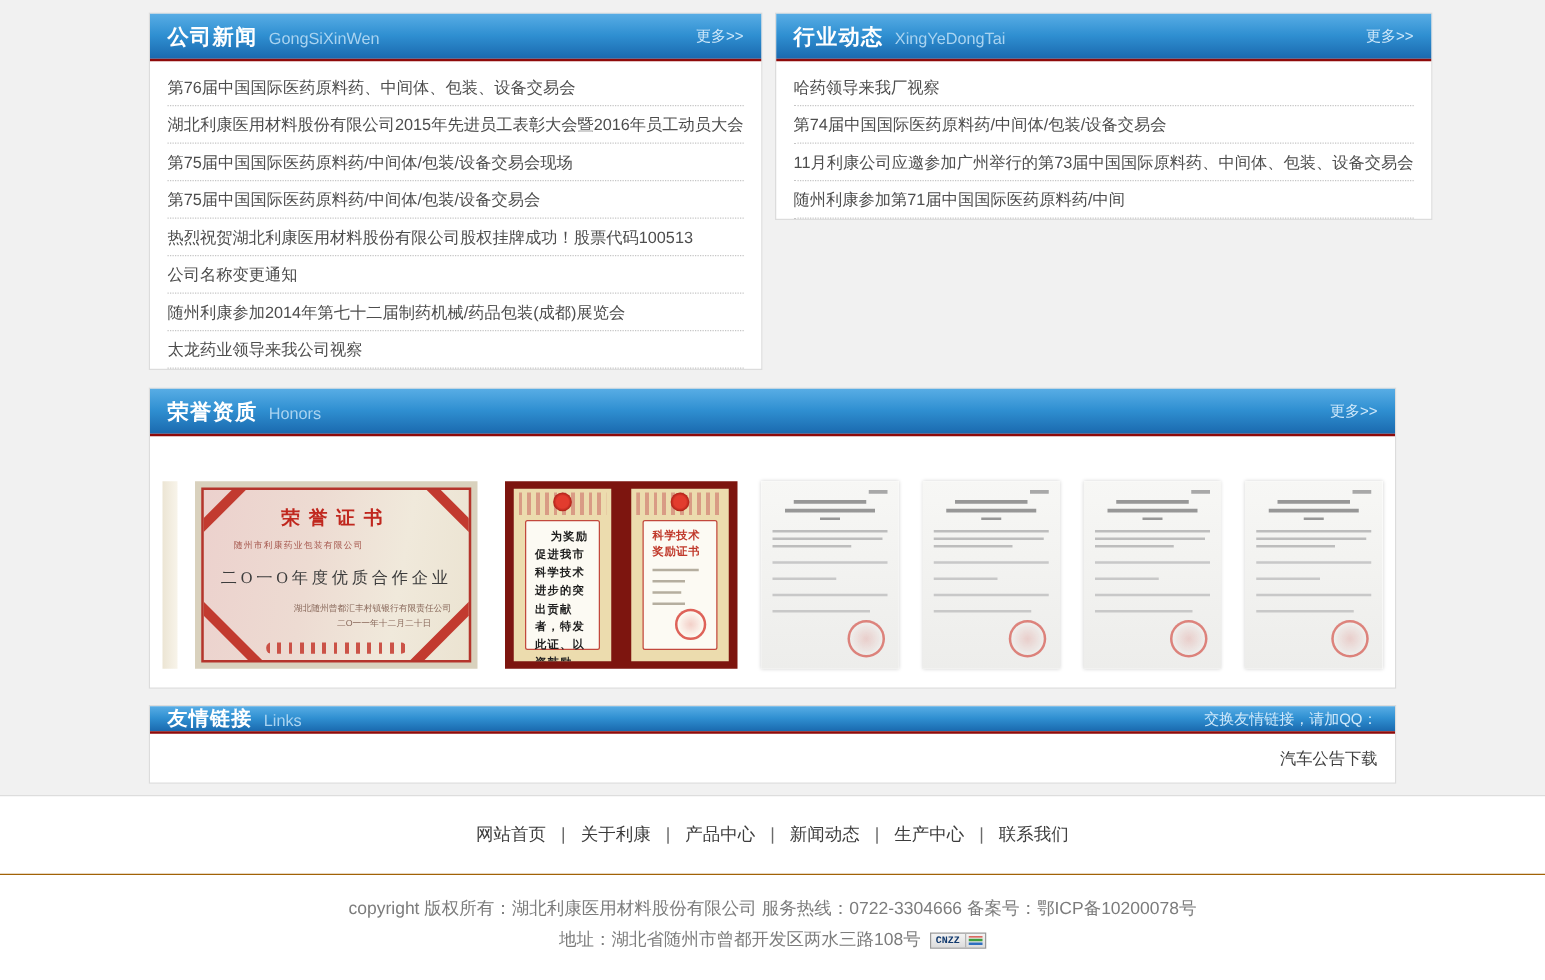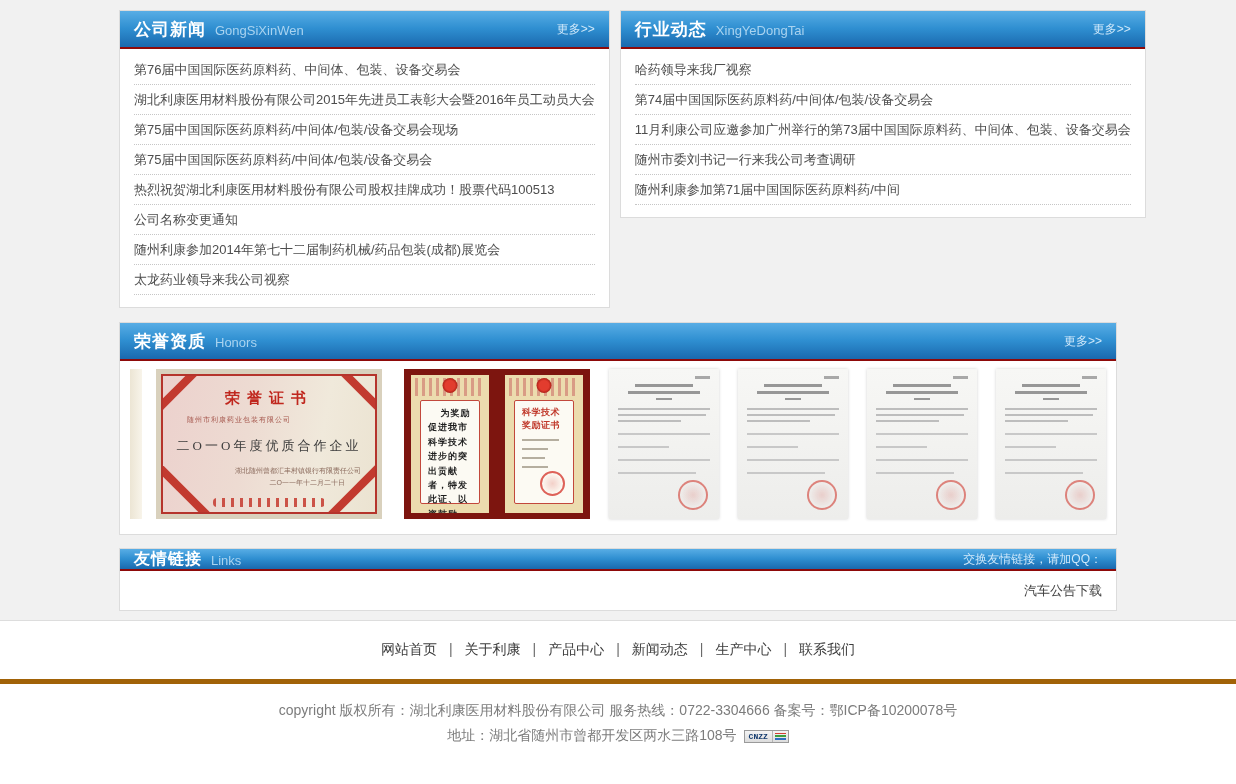--- a/index.html
+++ b/index.html
@@ -18,29 +18,29 @@
     background:linear-gradient(180deg,#58ade5 0%,#2f8fd1 48%,#1a69ae 100%);
     border-bottom:2px solid #8e0a0a;
   }
   .panel-header h2 { color:#fff; font-size:17px; font-weight:bold; letter-spacing:1px; }
   .panel-sub { color:#aemerald; }
   .panel-sub { color:#a9d3f0; font-size:13px; margin-left:9px; margin-top:3px; }
   .panel-more { margin-left:auto; color:#cfe8fa; font-size:12px; text-decoration:none; cursor:pointer; }
   .panel-note { margin-left:auto; color:#cfe8fa; font-size:12px; }
 
   
-  .news-list { list-style:none; padding:6px 0 12px; }
+  .news-list { list-style:none; padding:6px 0 0; }
   .news-list li {
     height:30px; line-height:30px; margin:0 14px; font-size:13px; color:#4d4d4d;
     border-bottom:1px dotted #c6c6c6; white-space:nowrap; overflow:hidden; cursor:pointer;
   }
 
   
   .panel-honors { margin-top:14px; }
-  .honors-strip { height:173px; padding:8px 0 15px; display:flex; align-items:flex-start; overflow:hidden; }
+  .honors-strip { height:173px; padding:8px 0 15px; display:flex; align-items:flex-start; overflow:hidden;margin-top:28px; }
   .cert { flex:none; height:150px; position:relative; cursor:pointer; }
 
   .cert-sliver { flex:none; width:12px; height:150px; margin-left:10px;
     background:linear-gradient(90deg,#ece5d4,#f8f4ea); }
 
   
   .cert-honor { width:226px; margin-left:14px; background:#d9d1bd; padding:5px; }
   .cert-honor-inner { position:relative; width:100%; height:100%; border:2px solid #b5342c; overflow:hidden;
     background:linear-gradient(100deg,#ecd1cd 0%,#eddbd2 40%,#f0e9db 72%,#ebe3d1 100%); }
   .ribbon { position:absolute; height:8px; width:92px; background:#c23a2f; }
@@ -93,21 +93,21 @@
     border:2px solid rgba(208,58,48,.6); background:radial-gradient(circle,rgba(208,58,48,.18),transparent 70%); }
 
   
   .panel-links { margin-top:13px; }
   .panel-links .panel-header { height:22px; }
   .panel-links h2 { font-size:16px; }
   .links-body { padding:0 14px; height:39px; display:flex; align-items:center; gap:24px;justify-content:flex-end; }
   .links-body a { font-size:13px; color:#3f3f3f; text-decoration:none; cursor:pointer; }
 
   
-  .footer-band { background:#fff; border-top:1px solid #ddd; border-bottom:5px solid #a16207; height:64px;
+  .footer-band { background:#fff; border-top:1px solid #ddd; border-bottom:1px solid #a16207; height:64px;
     display:flex; align-items:center; justify-content:center; }
   .footer-nav { display:flex; align-items:center; }
   .footer-nav a { font-size:14px; color:#3c3c3c; text-decoration:none; cursor:pointer; }
   .footer-nav a:not(:last-of-type)::after { content:"|"; color:#6a6a6a; margin:0 12px; font-weight:normal; }
 
   
   .footer-bottom { background:#fff; padding:18px 0 24px; text-align:center; color:#7c7c7c; font-size:14px; }
   .footer-bottom .line2 { margin-top:7px; display:flex; justify-content:center; align-items:center; gap:7px; }
 
   .cnzz-badge { display:inline-flex; align-items:stretch; height:13px; border:1px solid #9a9a9a;
@@ -151,21 +151,20 @@
         <header class="panel-header">
           <h2>行业动态</h2>
           <span class="panel-sub">XingYeDongTai</span>
           <a class="panel-more">更多&gt;&gt;</a>
         </header>
         <ul class="news-list">
 
         <li>哈药领导来我厂视察</li>
             <li>第74届中国国际医药原料药/中间体/包装/设备交易会</li>
             <li>11月利康公司应邀参加广州举行的第73届中国国际原料药、中间体、包装、设备交易会</li>
-            <li>随州市委刘书记一行来我公司考查调研</li>
             <li>随州利康参加第71届中国国际医药原料药/中间</li>
           </ul>
       </section>
     </div>
 
     <section class="panel panel-honors">
       <header class="panel-header">
         <h2>荣誉资质</h2>
         <span class="panel-sub">Honors</span>
         <a class="panel-more">更多&gt;&gt;</a>

